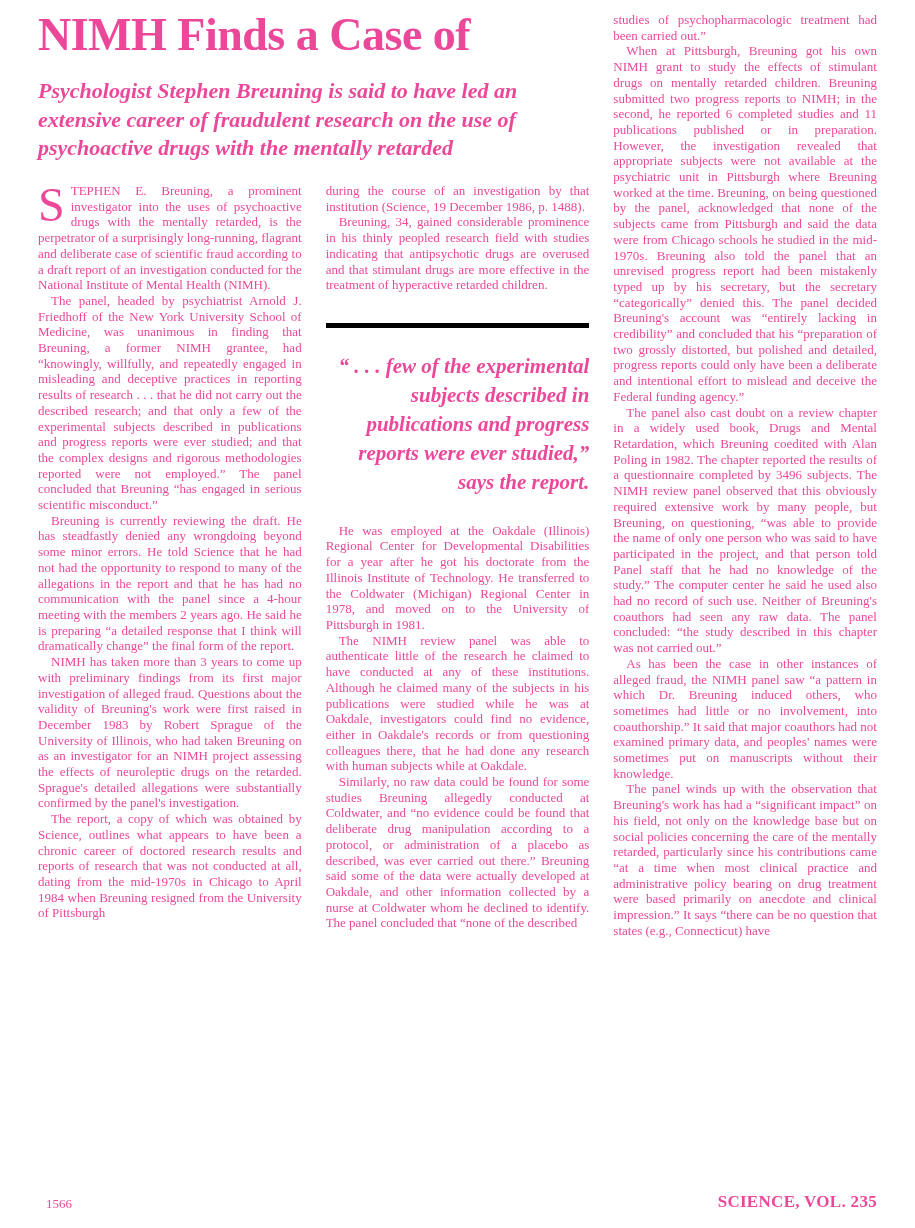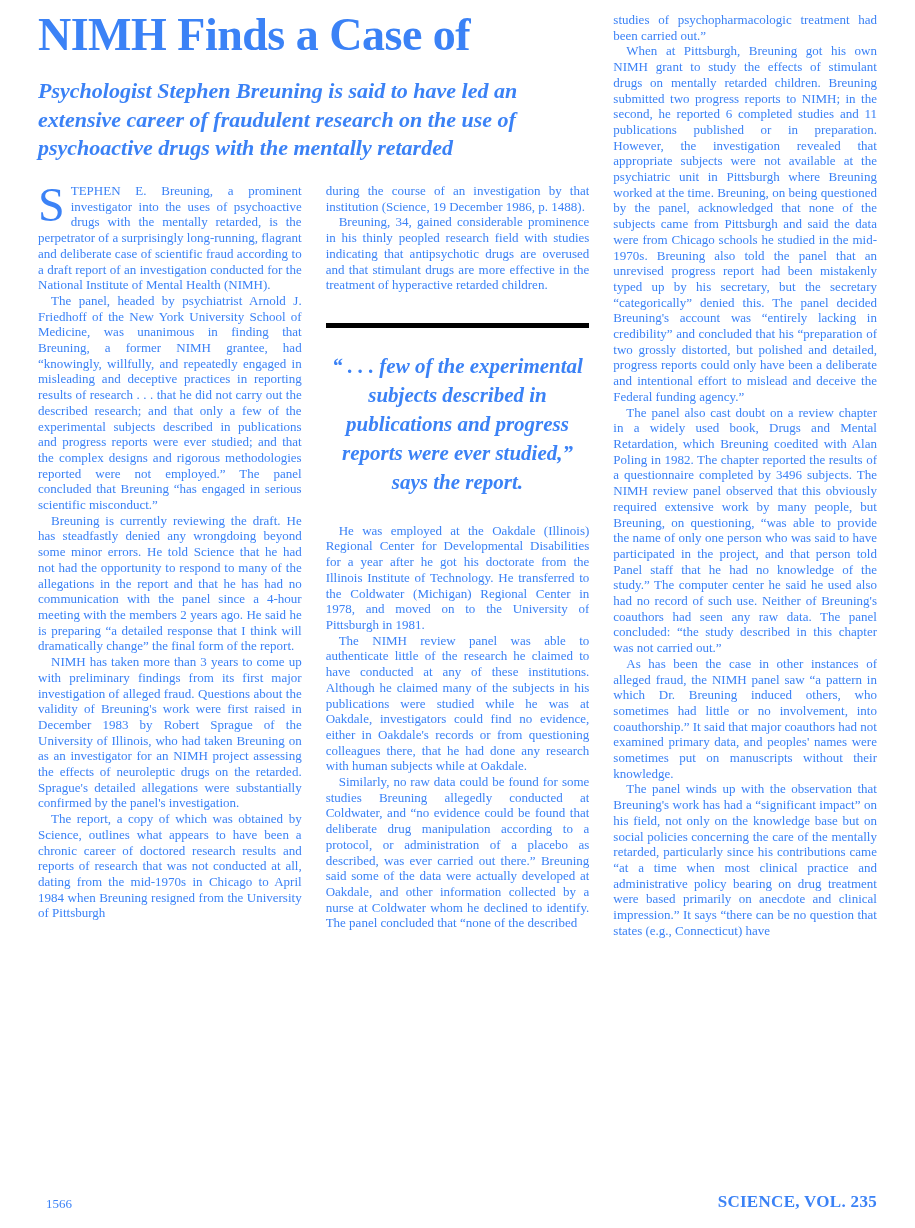--- a/index.html
+++ b/index.html
@@ -3,21 +3,21 @@
 <meta charset="utf-8">
 <style>
   * { margin: 0; padding: 0; box-sizing: border-box; }
   html, body { background: #d9d9d9; }
   .page {
     position: relative;
     width: 915px;
     height: 1228px;
     margin: 0 auto;
     background: #ffffff;
-    color: #3b82f6;
+    color: #ec4899;
     font-family: "Liberation Serif", "DejaVu Serif", serif;
     padding: 8px 38px 44px 38px;
     overflow: hidden;
   }
   .grid {
     display: grid;
     grid-template-columns: 1fr 1fr 1fr;
     grid-template-rows: auto 1fr;
     column-gap: 24px;
     height: 100%;
@@ -62,21 +62,21 @@
   .pull-quote-block {
     margin: 30px 0 26px 0;
     border-top: 5px solid #000;
     padding-top: 24px;
   }
   .pull-quote {
     font-size: 21px;
     font-weight: 700;
     font-style: italic;
     line-height: 1.38;
-    text-align: center;
+    text-align: right;
   }
 
   .footer-page-number {
     position: absolute;
     left: 46px;
     bottom: 16px;
     font-size: 13px;
   }
   .footer-journal {
     position: absolute;

